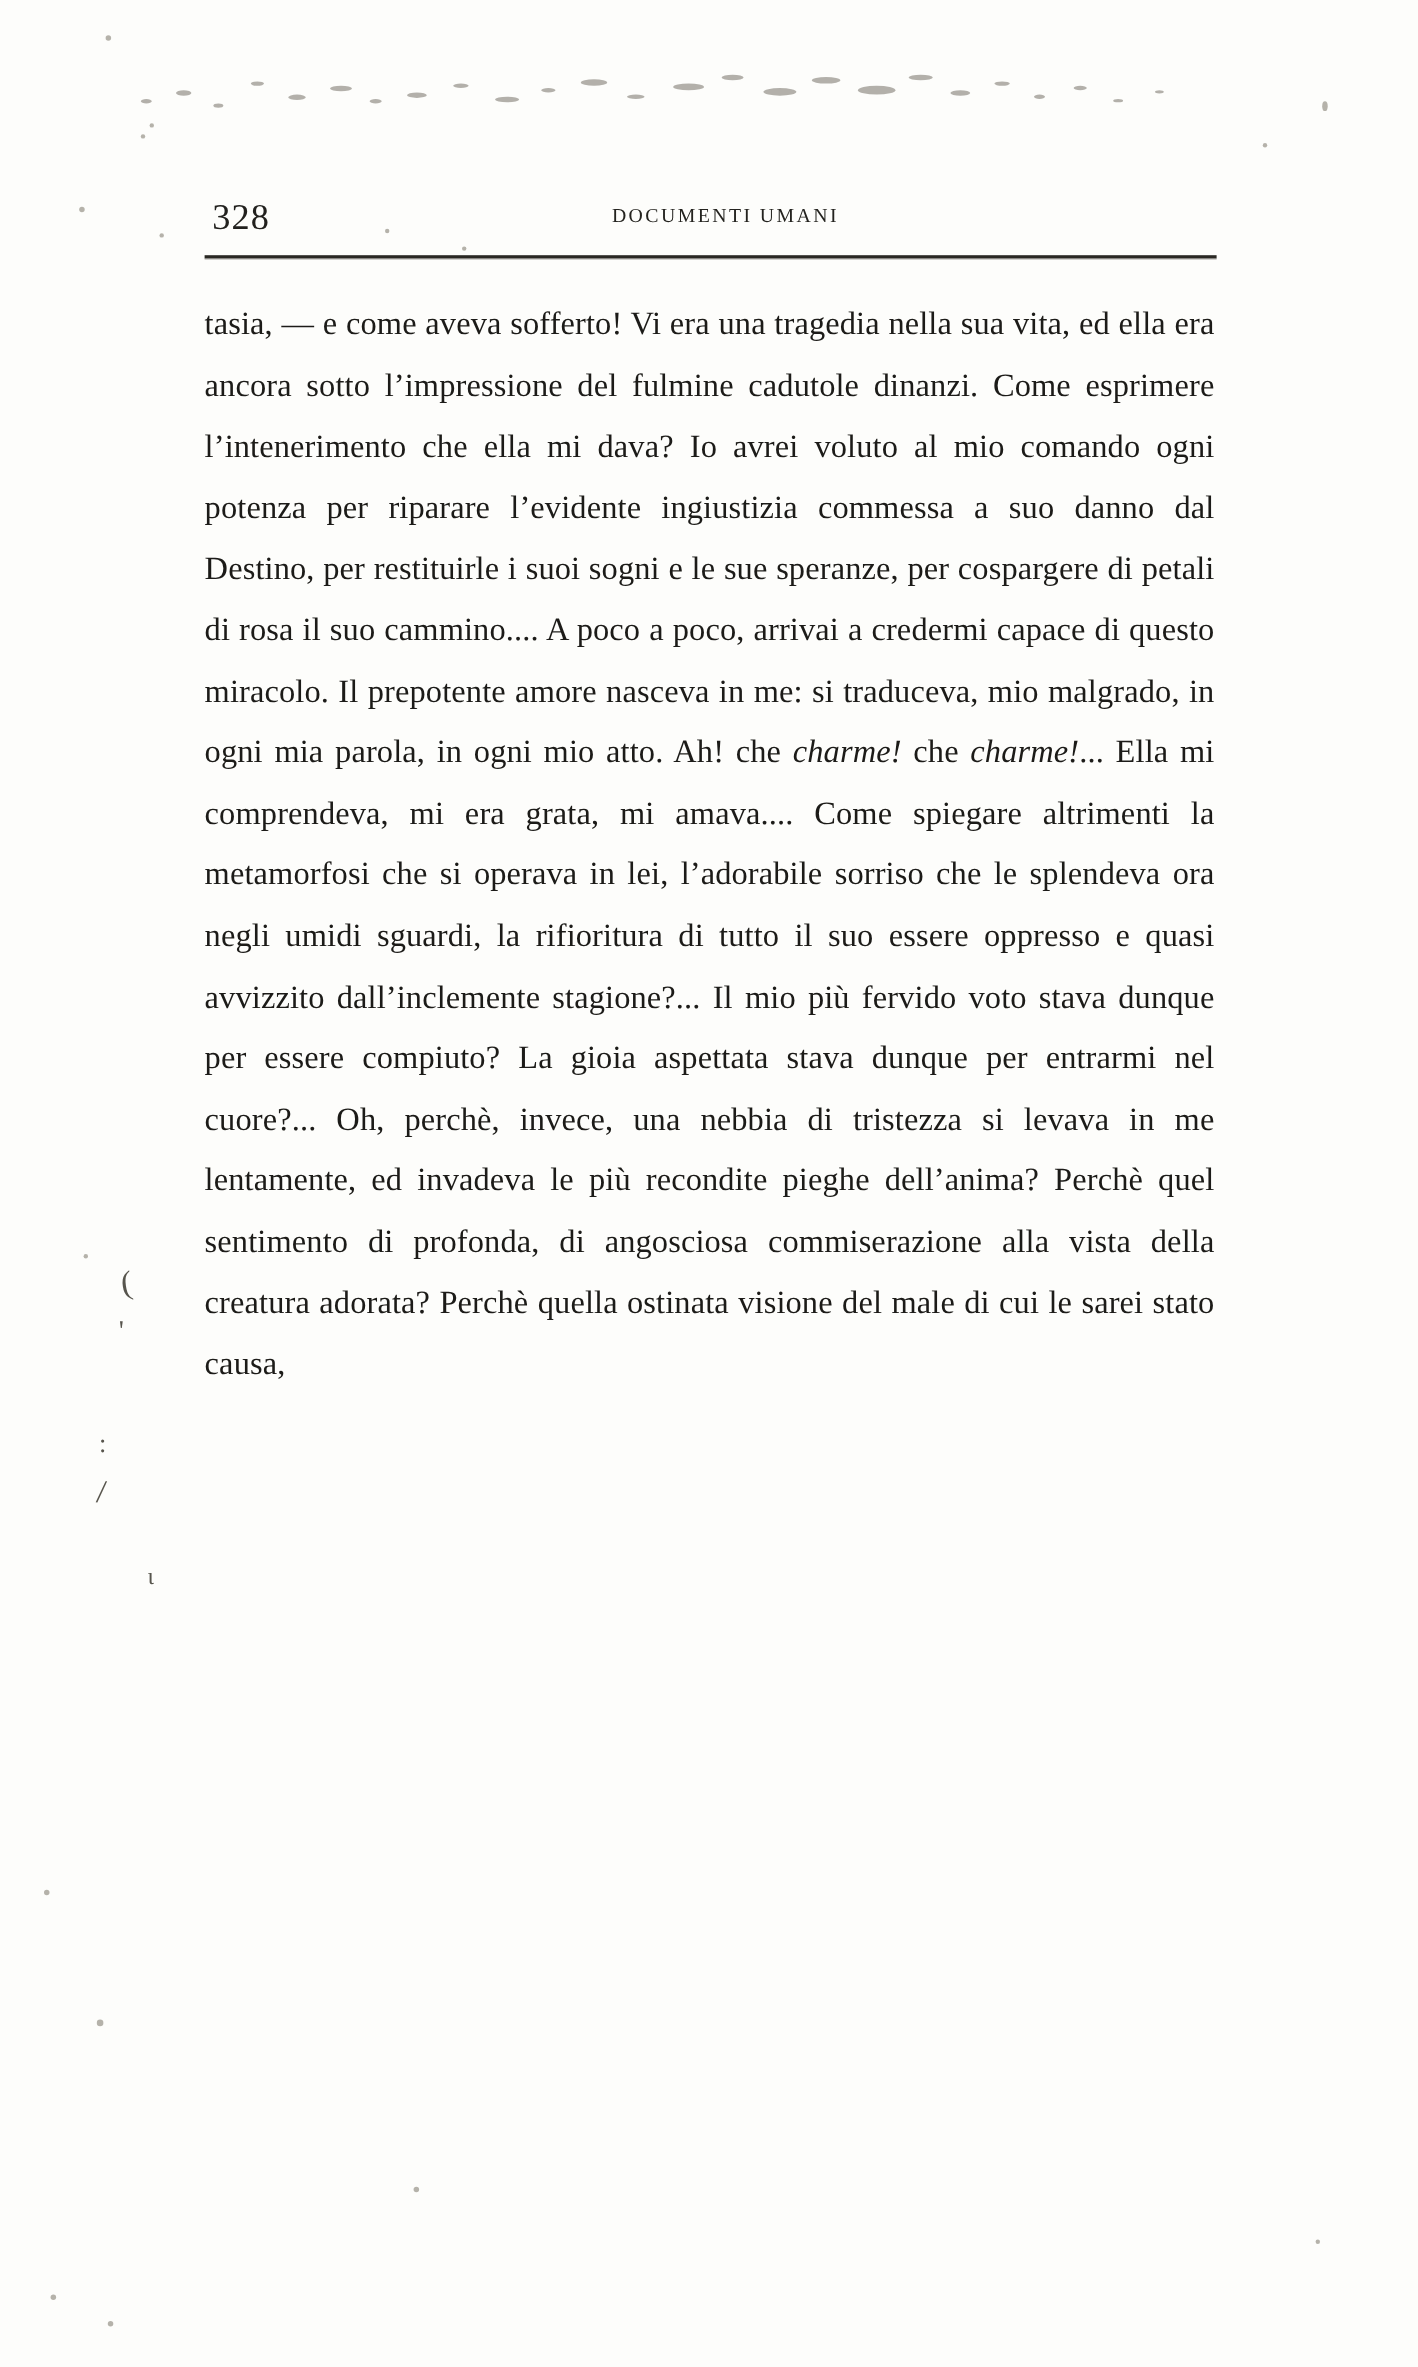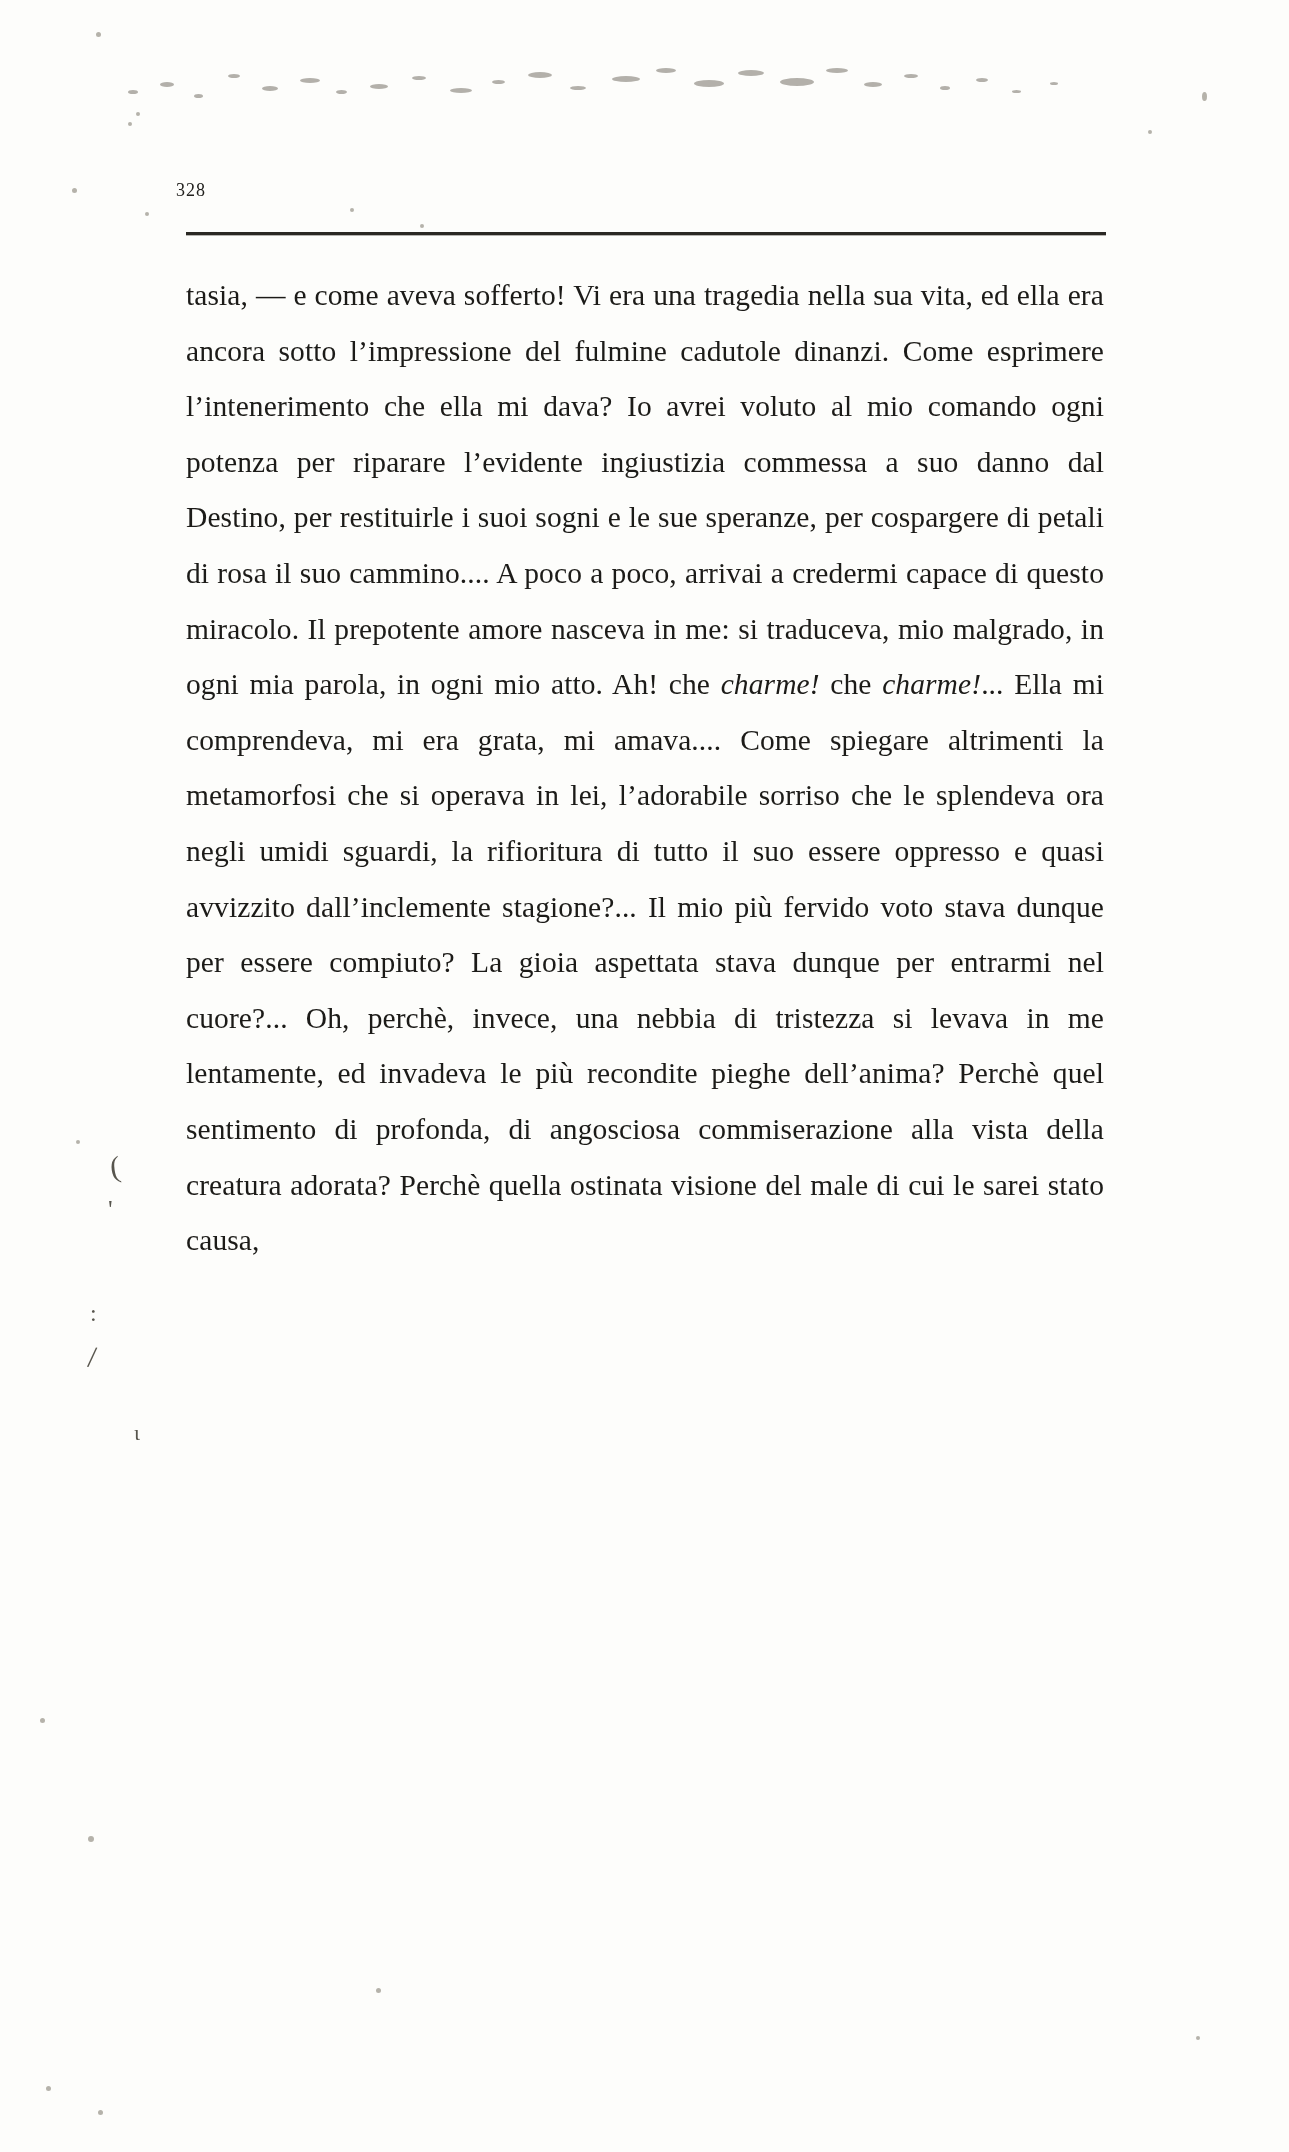--- a/index.html
+++ b/index.html
@@ -35,23 +35,23 @@
     height: 60px;
     opacity: .5;
   }
   .smudge-band span {
     position: absolute;
     background: #6b665c;
     border-radius: 50%;
   }
   .folio {
     position: absolute;
-    left: 176px;
+    left: 193px;
     top: 180px;
-    font-size: 18px;
+    font-size: 33px;
     letter-spacing: 1px;
     color: #22211e;
     font-family: "Liberation Serif", serif;
   }
   .running-title {
     position: absolute;
     left: 0;
     right: 0;
     top: 186px;
     text-align: center;
@@ -155,19 +155,20 @@
   <div class="speck" style="left:98px;  top:2110px;width:5px; height:5px;"></div>
   <div class="speck" style="left:1196px;top:2036px;width:4px; height:4px;"></div>
 
   <div class="margin-mark" style="left:110px; top:1150px; font-size:30px; transform:rotate(-8deg);">(</div>
   <div class="margin-mark" style="left:108px; top:1195px; font-size:26px;">'</div>
   <div class="margin-mark" style="left:90px;  top:1300px; font-size:24px;">:</div>
   <div class="margin-mark" style="left:88px;  top:1340px; font-size:30px; transform:rotate(6deg);">/</div>
   <div class="margin-mark" style="left:134px; top:1420px; font-size:22px;">ɩ</div>
 
   <div class="folio">328</div>
+  <div class="running-title">DOCUMENTI UMANI</div>
   <div class="rule"></div>
 
   <div class="body-text">
     <p id="body-para">tasia, — e come aveva sofferto! Vi era una tragedia nella sua vita, ed ella era ancora sotto l’impressione del fulmine cadutole dinanzi. Come esprimere l’intenerimento che ella mi dava? Io avrei voluto al mio comando ogni potenza per riparare l’evidente ingiustizia commessa a suo danno dal Destino, per restituirle i suoi sogni e le sue speranze, per cospargere di petali di rosa il suo cammino.... A poco a poco, arrivai a credermi capace di questo miracolo. Il prepotente amore nasceva in me: si traduceva, mio malgrado, in ogni mia parola, in ogni mio atto. Ah! che <em>charme!</em> che <em>charme!</em>... Ella mi comprendeva, mi era grata, mi amava.... Come spiegare altrimenti la metamorfosi che si operava in lei, l’adorabile sorriso che le splendeva ora negli umidi sguardi, la rifioritura di tutto il suo essere oppresso e quasi avvizzito dall’inclemente stagione?... Il mio più fervido voto stava dunque per essere compiuto? La gioia aspettata stava dunque per entrarmi nel cuore?... Oh, perchè, invece, una nebbia di tristezza si levava in me lentamente, ed invadeva le più recondite pieghe dell’anima? Perchè quel sentimento di profonda, di angosciosa commiserazione alla vista della creatura adorata? Perchè quella ostinata visione del male di cui le sarei stato causa,</p>
   </div>
 
 </div>
 
 </body></html>

